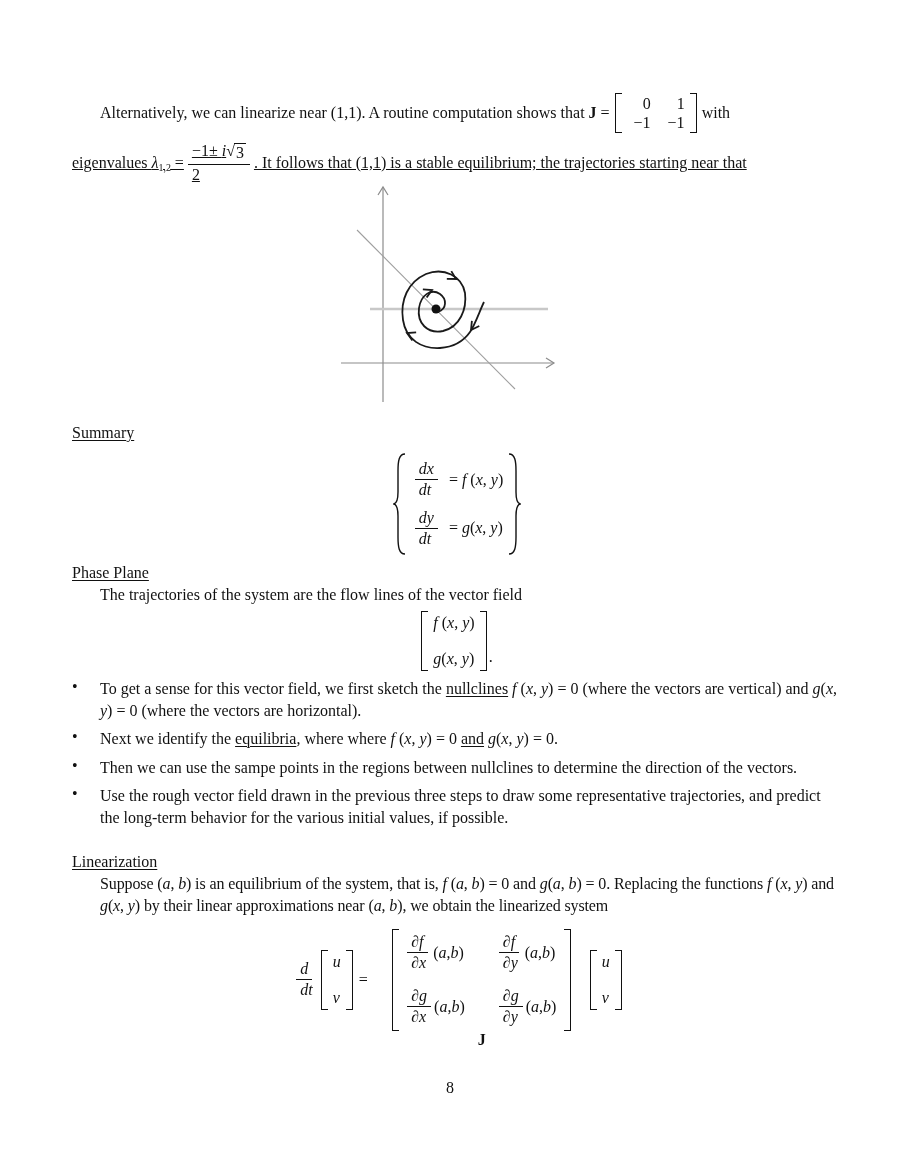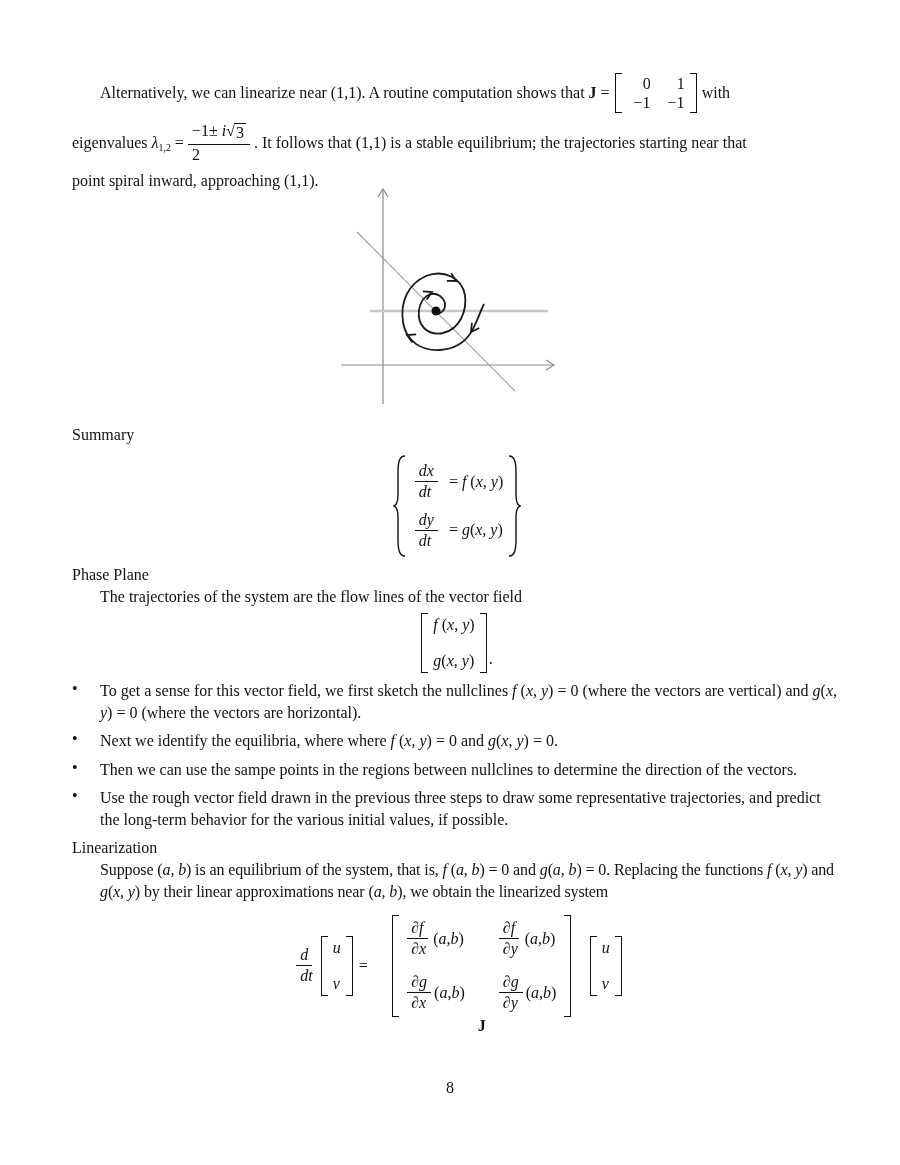--- a/index.html
+++ b/index.html
@@ -1,32 +1,32 @@
 <!DOCTYPE html>
 <html><head>
 <meta charset="utf-8">
 <style>
   html,body{margin:0;padding:0;background:#fff;}
   .page{
     width:900px;height:1165px;background:#ffffff;position:relative;
     font-family:"Liberation Serif","DejaVu Serif",serif;
     font-size:16px;color:#111;box-sizing:border-box;
-    padding:70px 58px 0 72px;overflow:hidden;
+    padding:90px 58px 0 72px;overflow:hidden;
   }
   .it{font-style:italic}
   .bd{font-weight:700}
-  .ul{text-underline-offset:2px;text-decoration-thickness:1px;}
+  .ul{text-decoration:underline;text-underline-offset:2px;text-decoration-thickness:1px;}
   .sub{font-size:0.62em;vertical-align:-0.3em;}
   .tline{line-height:22px;}
   .indent1{padding-left:28px;}
   .tight{letter-spacing:-0.12px;}
   .mline{display:flex;align-items:center;}
   .mline>span{white-space:nowrap;}
   .mline.h1{height:46px;}
-  .mline.h2{height:54px;}
+  .mline.h2{height:54px;text-decoration:underline;}
   
   .frac{display:inline-flex;flex-direction:column;align-items:flex-start;margin:0 4px;line-height:1.15;}
   .frac .num{padding:0 4px 1px;border-bottom:1.3px solid #111;white-space:nowrap;}
   .frac .den{padding:1px 4px 0;white-space:nowrap;}
   
   .sqbkt{display:inline-flex;align-items:stretch;}
   .bk{width:6px;flex:none;}
   .bk.l{border-left:1.6px solid #111;border-top:1.6px solid #111;border-bottom:1.6px solid #111;}
   .bk.r{border-right:1.6px solid #111;border-top:1.6px solid #111;border-bottom:1.6px solid #111;}
   .mx{display:flex;flex-direction:column;justify-content:center;padding:2px 5px;gap:1px;}
@@ -92,21 +92,20 @@
       <span><span>eigenvalues  </span><span class="it">λ</span><span class="sub">1,2</span><span> = </span></span>
       <span class="frac">
         <span class="num"><span>−1± </span><span class="it">i</span><span class="sqrt">
               <span class="radsym">√</span>
               <span class="rad">3</span>
             </span></span>
         <span class="den"><span>2</span></span>
       </span>
       <span><span>. It follows that (1,1) is a stable equilibrium; the trajectories starting near that</span></span>
     </div>
-    <div class="tline"><span>point spiral inward, approaching (1,1).</span></div>
   </div>
 
   <div class="figure">
     <svg width="330" height="228" viewBox="0 0 330 228">
 
       <g stroke="#8c8c8c" stroke-width="1.2" fill="none">
         <line x1="49" y1="9" x2="49" y2="224"></line>
         <polyline points="44,17 49,9 54,17"></polyline>
       </g>
       <g stroke="#8c8c8c" stroke-width="1.2" fill="none">
@@ -184,21 +183,21 @@
     <div class="bullet">
       <span class="bdot">•</span>
       <span class="btxt"><span>Then we can use the sampe points in the regions between nullclines to determine the direction of the vectors.</span></span>
     </div>
     <div class="bullet">
       <span class="bdot">•</span>
       <span class="btxt"><span>Use the rough vector field drawn in the previous three steps to draw some representative trajectories, and predict the long-term behavior for the various initial values, if possible.</span></span>
     </div>
   </div>
 
-  <div class="heading" style="margin-top:7px;"><span class="ul">Linearization</span></div>
+  <div class="heading" style="margin-top:23px;"><span class="ul">Linearization</span></div>
   <div class="tline tight indent1" style="text-indent:0;"><span>Suppose (</span><span class="it">a</span><span>, </span><span class="it">b</span><span>) is an equilibrium of the system, that is, </span><span class="it">f</span><span> (</span><span class="it">a</span><span>, </span><span class="it">b</span><span>) = 0 and </span><span class="it">g</span><span>(</span><span class="it">a</span><span>, </span><span class="it">b</span><span>) = 0. Replacing the functions </span><span class="it">f</span><span> (</span><span class="it">x</span><span>, </span><span class="it">y</span><span>) and </span><span class="it">g</span><span>(</span><span class="it">x</span><span>, </span><span class="it">y</span><span>) by their linear approximations near (</span><span class="it">a</span><span>, </span><span class="it">b</span><span>), we obtain the linearized system</span></div>
 
   <div class="lin-row">
     <span class="frac">
       <span class="num"><span class="it">d</span></span>
       <span class="den"><span class="it">dt</span></span>
     </span>
     <span class="sqbkt">
       <span class="bk l"></span>
       <span class="vec">

